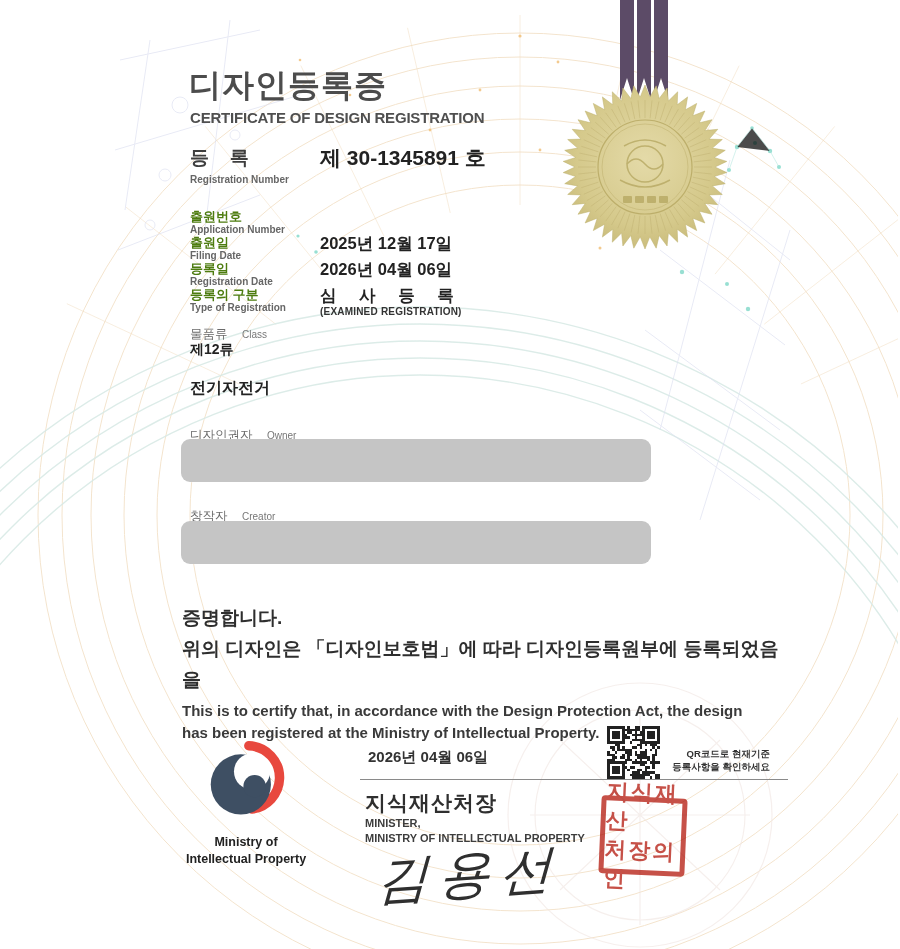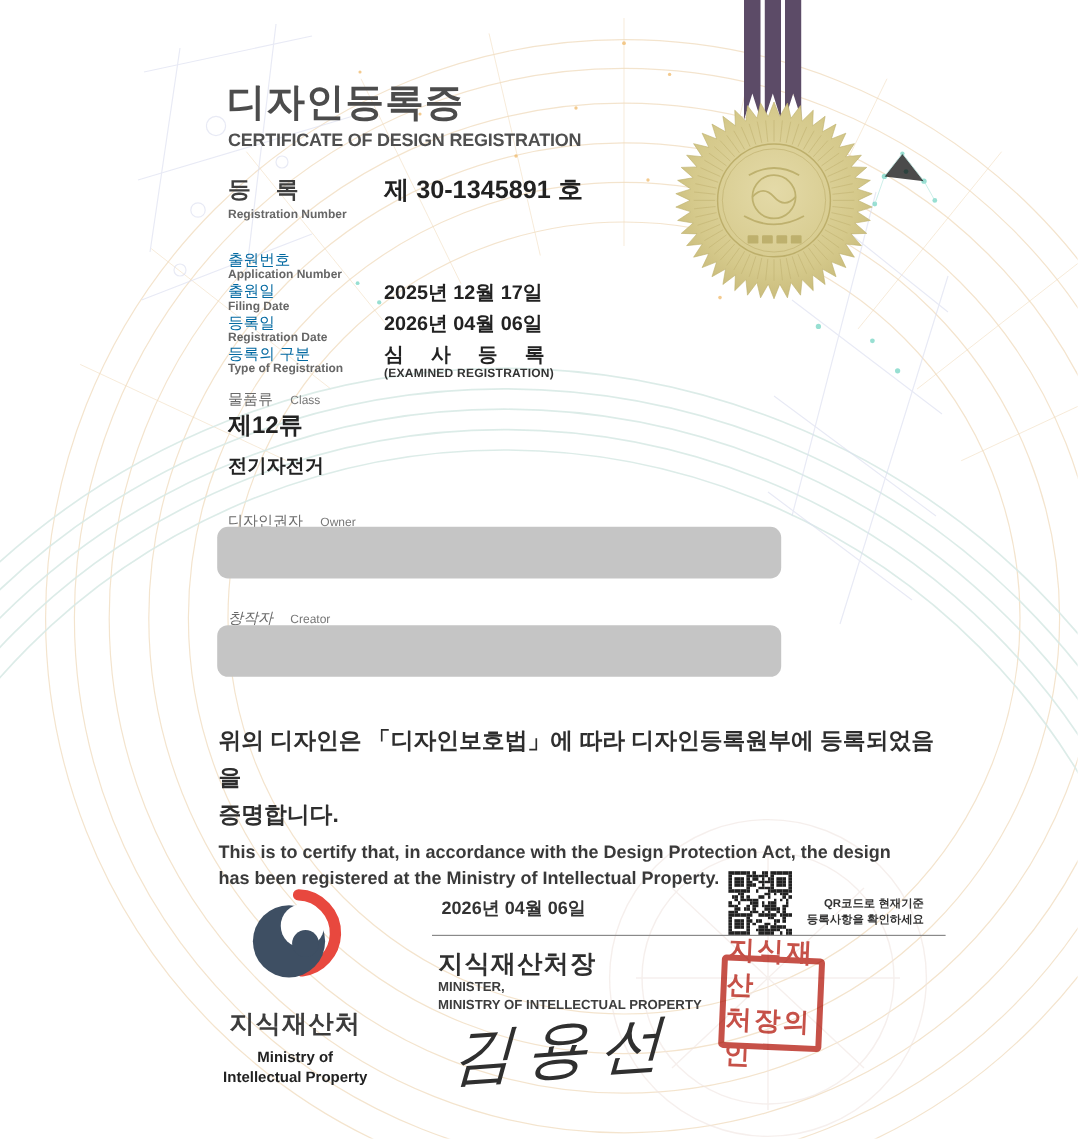--- a/index.html
+++ b/index.html
@@ -9,21 +9,21 @@
   
   #bg{position:absolute;left:0;top:0;z-index:0;}
   
   .ribbon{position:absolute;top:0;width:14px;height:100px;background:#5c4b67;
           clip-path:polygon(0 0,100% 0,100% 100%,50% 78%,0 100%);z-index:3;}
   
   #medal{position:absolute;left:560px;top:80px;z-index:4;}
   
   .title-ko{font-size:32px;font-weight:700;color:#4c4c4c;letter-spacing:1px;}
   .title-en{font-size:15px;font-weight:700;color:#4f4f4f;letter-spacing:-0.2px;}
-  .lab-ko{font-size:13px;font-weight:400;color:#0369a1;}
+  .lab-ko{font-size:13px;font-weight:700;color:#4d7c0f;}
   .lab-en{font-size:10px;font-weight:700;color:#666;}
   .lab-big{font-size:19px;font-weight:700;color:#3e3e3e;letter-spacing:8px;font-family:Liberation Serif, serif;}
   .val-big{font-size:21px;font-weight:700;color:#222;}
   .val{font-size:16.5px;font-weight:700;color:#222;}
   .val-sp{letter-spacing:9px;}
   .val-sub{font-size:10px;font-weight:700;color:#333;letter-spacing:0.2px;}
   .inline-lab .lab-en{margin-left:10px;font-weight:400;color:#777;}
   .redact{position:absolute;left:181px;width:470px;height:43px;background:#c5c5c5;border-radius:9px;}
   .stmt-ko{font-size:19px;font-weight:700;color:#2e2e2e;line-height:31px;}
   .stmt-en{font-size:15px;font-weight:700;color:#3a3a3a;line-height:22px;}
@@ -240,51 +240,50 @@
 
   <div class="abs lab-ko" style="left:190px;top:286px;">등록의 구분</div>
   <div class="abs lab-en" style="left:190px;top:302px;">Type of Registration</div>
   <div class="abs val val-sp" style="left:320px;top:285px;">심 사 등 록</div>
   <div class="abs val-sub" style="left:320px;top:306px;">(EXAMINED REGISTRATION)</div>
 
   <div class="abs inline-lab" style="left:190px;top:324px;">
     <span class="lab-ko" style="font-weight:400;color:#6a6a6a;font-size:12.5px;">물품류</span>
     <span class="lab-en">Class</span>
   </div>
-  <div class="abs val" style="left:190px;top:341px;font-size:20px;">제12류</div>
+  <div class="abs val" style="left:190px;top:341px;font-size:14px;">제12류</div>
 
   <div class="abs val" style="left:190px;top:378px;font-size:16px;">전기자전거</div>
 
   <div class="abs inline-lab" style="left:190px;top:425px;">
     <span class="lab-ko" style="font-weight:400;color:#6a6a6a;font-size:12.5px;">디자인권자</span>
     <span class="lab-en">Owner</span>
   </div>
   <div class="redact" style="top:439px;"></div>
 
   <div class="abs inline-lab" style="left:190px;top:506px;">
-    <span class="lab-ko" style="font-weight:400;color:#6a6a6a;font-size:12.5px;font-style:italic;">창작자</span>
+    <span class="lab-ko" style="font-weight:400;color:#6a6a6a;font-size:12.5px;">창작자</span>
     <span class="lab-en">Creator</span>
   </div>
   <div class="redact" style="top:521px;"></div>
 
   <div class="abs" style="left:182px;top:602px;width:600px;">
+    <div class="stmt-ko">증명합니다.</div>
     <div class="stmt-ko">위의 디자인은 「디자인보호법」에 따라 디자인등록원부에 등록되었음을</div>
-    <div class="stmt-ko">증명합니다.</div>
     <div class="stmt-en" style="margin-top:5px;">This is to certify that, in accordance with the Design Protection Act, the design</div>
     <div class="stmt-en">has been registered at the Ministry of Intellectual Property.</div>
   </div>
 
   <div id="agency">
     <svg width="86" height="86" viewBox="0 0 100 100">
       <circle cx="52" cy="46" r="37" fill="none" stroke="#e8483e" stroke-width="11" stroke-dasharray="110 123" stroke-linecap="round" transform="rotate(-88 52 46)"></circle>
       <circle cx="44" cy="54" r="35" fill="#3e4f63"></circle>
       <circle cx="57" cy="39" r="21" fill="#ffffff"></circle>
       <circle cx="60" cy="56" r="13" fill="#3e4f63"></circle>
     </svg>
-    <div class="agency-ko">지식재산처</div>
     <div class="agency-en">
       <div>Ministry of</div>
       <div>Intellectual Property</div>
     </div>
   </div>
 
   <div class="abs date" style="left:368px;top:748px;">2026년 04월 06일</div>
 
   <div id="qr">
       <div class="b"></div>

